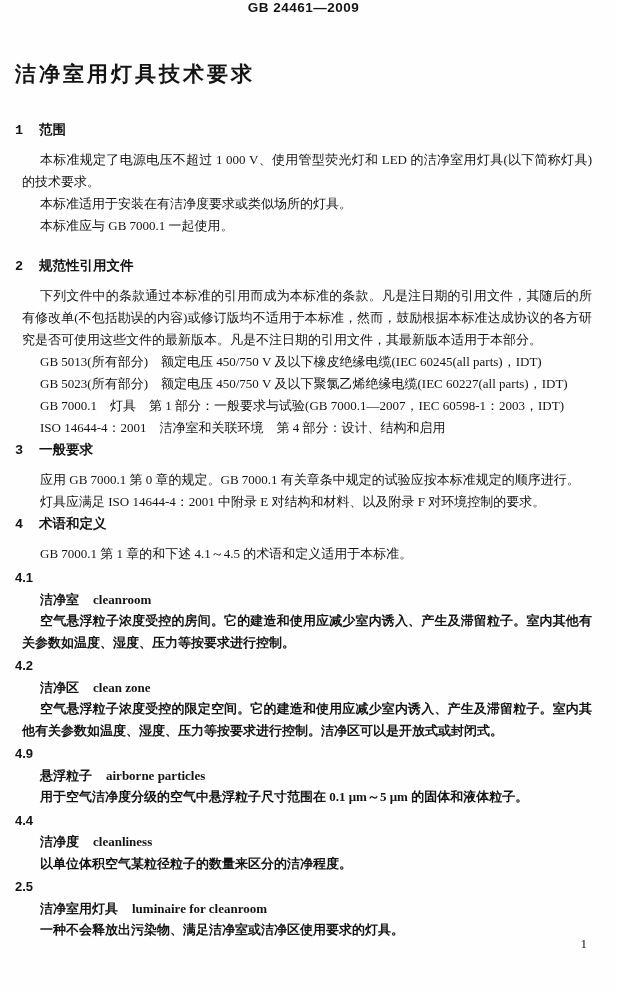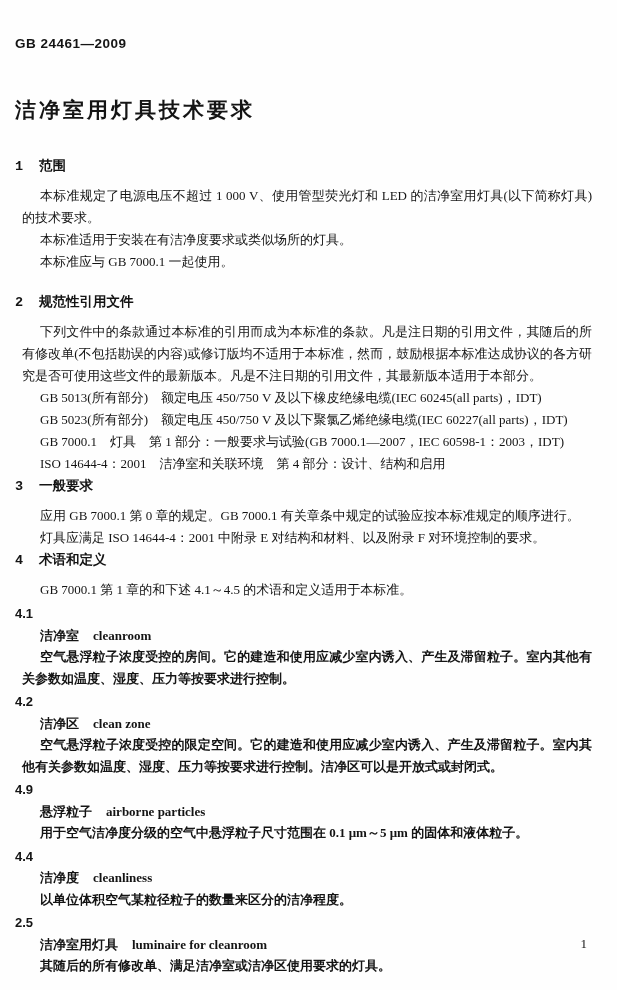--- a/index.html
+++ b/index.html
@@ -16,22 +16,21 @@
     font-family: "Liberation Serif", "DejaVu Serif", serif;
     font-size: 13px;
     overflow: hidden;
     box-sizing: border-box;
   }
   .content {
     padding: 0 25px 0 15px;
     box-sizing: border-box;
   }
   .doc-header {
-    padding-top: 36px;
-    text-align: left;
+    text-align: center;
     font-family: "Liberation Sans", "DejaVu Sans", sans-serif;
     font-weight: bold;
     font-size: 13.5px;
     letter-spacing: 0.5px;
   }
   .doc-title {
     margin: 44px 0 0 0;
     text-align: left;
     font-family: "Liberation Sans", "DejaVu Sans", sans-serif;
     font-weight: bold;
@@ -164,21 +163,21 @@
             <span class="zh">洁净度</span><span class="gap"></span><span class="en">cleanliness</span>
           </div>
           <p class="body">以单位体积空气某粒径粒子的数量来区分的洁净程度。</p>
         </div>
 
         <div class="term">
           <div class="term-num">2.5</div>
           <div class="term-head">
             <span class="zh">洁净室用灯具</span><span class="gap"></span><span class="en">luminaire for cleanroom</span>
           </div>
-          <p class="body">其随后的所有修改单、满足洁净室或洁净区使用要求的灯具。</p>
+          <p class="body">一种不会释放出污染物、满足洁净室或洁净区使用要求的灯具。</p>
         </div>
 
       </div>
     </div>
 
   </div>
 
   <div class="page-num">1</div>
 </div>
 

